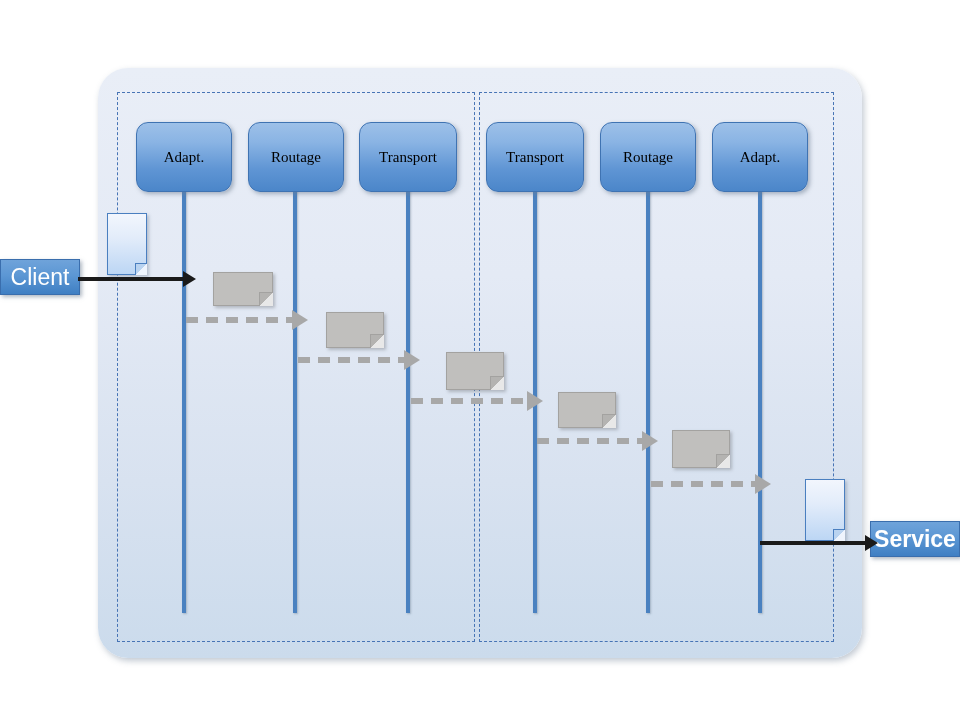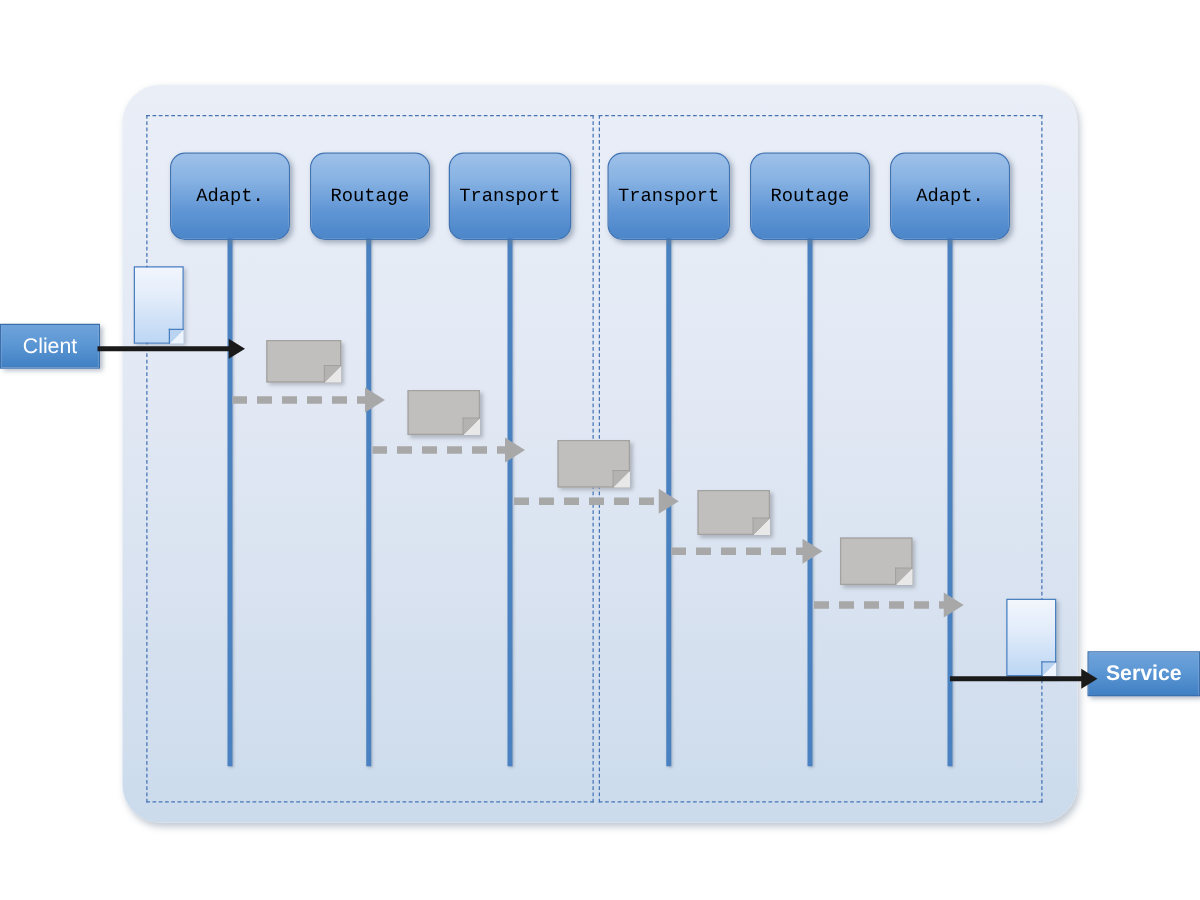--- a/index.html
+++ b/index.html
@@ -62,36 +62,36 @@
     height: 70px;
     border-radius: 12px;
     border: 1px solid #3f73b2;
     background: linear-gradient(to bottom, #9dc0e8 0%, #8ab4e4 28%, #5f95d4 68%, #4b86c9 100%);
     box-shadow: 2px 2px 4px rgba(110,125,145,0.55);
     display: flex;
     align-items: center;
     justify-content: center;
     color: #000000;
     font-size: 15px;
-    font-family: Liberation Mono, monospace;
+    font-family: Liberation Serif, serif;
     box-sizing: border-box;
   }
 
   
   .endpoint {
     position: absolute;
     height: 36px;
     border: 1px solid #3a6ead;
     background: linear-gradient(to bottom, #6fa3da 0%, #5c97d4 45%, #3f7fc3 100%);
     box-shadow: 2px 2px 4px rgba(110,125,145,0.55);
     display: flex;
     align-items: center;
     justify-content: center;
     color: #ffffff;
-    font-size: 17px;
+    font-size: 23px;
     box-sizing: border-box;
   }
   .endpoint-client  { left: 0px;   top: 259px; width: 80px; }
   .endpoint-service { left: 870px; top: 521px; width: 90px; font-weight: bold; }
 
   
   .solid-arrow {
     position: absolute;
     height: 4px;
     background: #1a1a1a;

